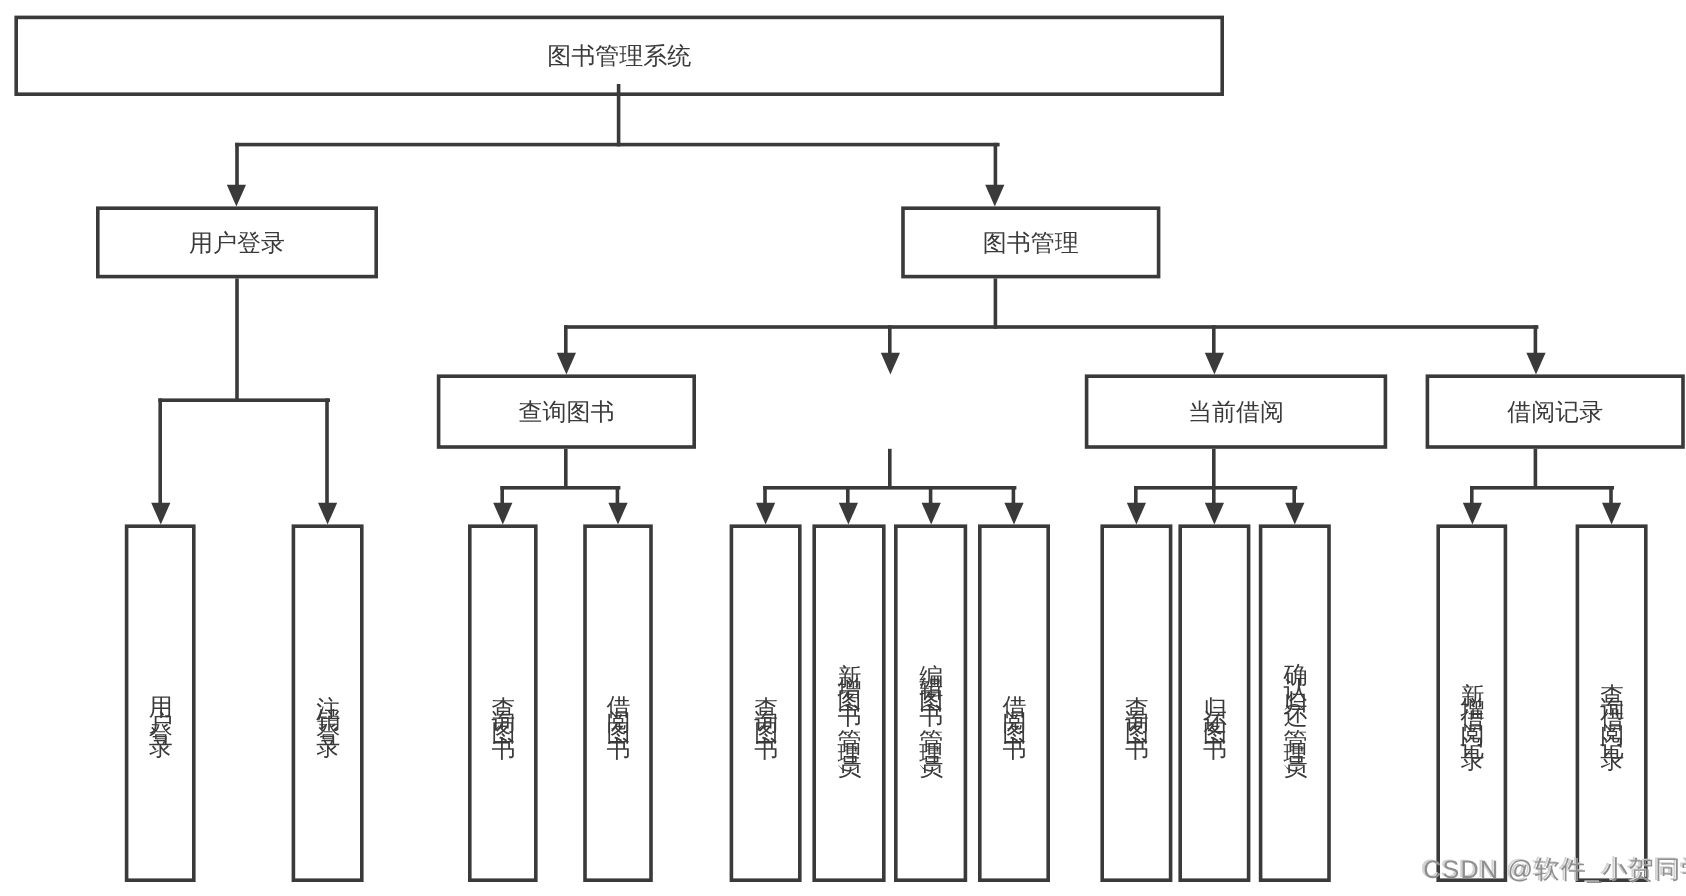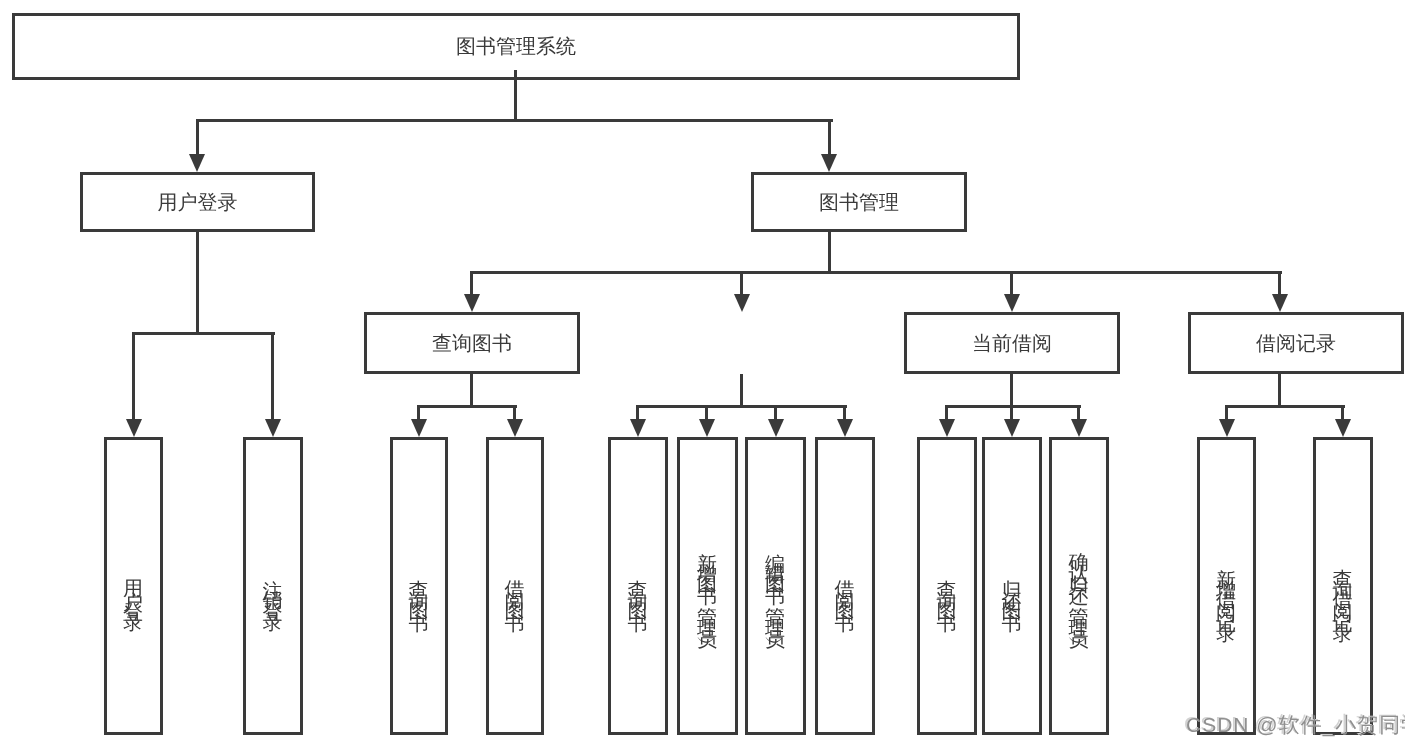--- a/index.html
+++ b/index.html
@@ -73,21 +73,21 @@
 
   <div class="box" style="left:751px; top:172px; width:216px; height:60px;">
     <span>图书管理</span>
   </div>
 
   <div class="box" style="left:364px; top:312px; width:216px; height:62px;">
     <span>查询图书</span>
   </div>
 
 
-  <div class="box" style="left:904px; top:312px; width:216px; height:62px;">
+  <div class="box" style="left:904px; top:312px; width:252px; height:62px;">
     <span>当前借阅</span>
   </div>
 
   <div class="box" style="left:1172px; top:312px; width:216px; height:62px;margin-left:16px;">
     <span>借阅记录</span>
   </div>
 
   <div class="box" style="left:104px; top:437px; width:59px; height:298px;">
     <span class="vlabel">用户登录</span>
   </div>

